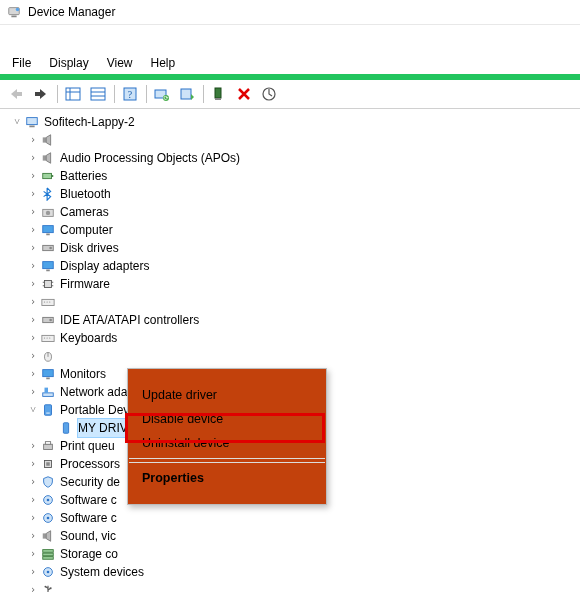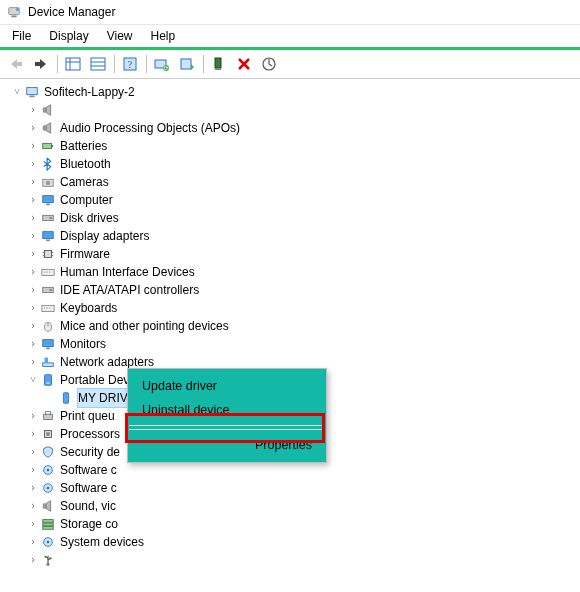--- a/index.html
+++ b/index.html
@@ -22,21 +22,22 @@
     border-bottom: 1px solid #e8e8e8;
   }
   .titlebar .app-icon {
     width: 16px; height: 16px;
     display: flex; align-items: center; justify-content: center;
   }
   .menubar {
     display: flex;
     padding: 2px 4px;
     gap: 2px;
-    border-bottom: 3px solid #22c55e;
+    border-bottom: 6px solid #22c55e;
+    margin-top: 27px;
   }
   .menubar span {
     padding: 2px 8px;
     cursor: default;
   }
   .toolbar {
     display: flex;
     align-items: center;
     padding: 3px 4px;
     border-bottom: 1px solid #d0d0d0;
@@ -82,35 +83,35 @@
   }
   .indent1 { padding-left: 8px; }
   .indent2 { padding-left: 24px; }
   .indent3 { padding-left: 42px; }
 
   .ctxmenu {
     position: absolute;
     left: 127px;
     top: 368px;
     width: 200px;
-    background: #14b8a6;
+    background: #c2410c;
     border: 1px solid #bcbcbc;
     box-shadow: 2px 3px 6px rgba(0,0,0,0.25);
-    padding: 5px 0;
+    padding: 14px 0;
     font-size: 12.5px;
   }
   .ctxmenu .item {
     padding: 5px 14px;
     cursor: default;
   }
   .ctxmenu .divider {
     height: 1px; background: #dcdcdc;
     margin: 3px 1px;
   }
-  .ctxmenu .bold { font-weight: normal; text-align: right; }
+  .ctxmenu .bold { font-weight: bold; }
   .highlight-box {
     position: absolute;
     left: 125px;
     top: 413px;
     width: 200px;
     height: 30px;
     border: 3px solid #e00000;
     pointer-events: none;
   }
   svg { display: block; }
@@ -313,21 +314,20 @@
       <div class="row indent2">
         <span class="twisty">›</span>
         <span class="icon">
           <svg width="14" height="14" viewBox="0 0 16 16">
             <rect x="1" y="5" width="14" height="7" fill="#eee" stroke="#888"></rect>
             <circle cx="4" cy="8" r="0.7" fill="#888"></circle>
             <circle cx="7" cy="8" r="0.7" fill="#888"></circle>
             <circle cx="10" cy="8" r="0.7" fill="#888"></circle>
           </svg>
         </span>
-        <span class="lbl">Human Interface Devices</span>
       </div>
       <div class="row indent2">
         <span class="twisty">›</span>
         <span class="icon">
           <svg width="14" height="14" viewBox="0 0 16 16">
             <rect x="2" y="5" width="12" height="6" fill="#ccc" stroke="#777"></rect>
             <circle cx="11" cy="8" r="1.5" fill="#888"></circle>
           </svg>
         </span>
         <span class="lbl">IDE ATA/ATAPI controllers</span>
@@ -345,21 +345,20 @@
         <span class="lbl">Keyboards</span>
       </div>
       <div class="row indent2">
         <span class="twisty">›</span>
         <span class="icon">
           <svg width="14" height="14" viewBox="0 0 16 16">
             <ellipse cx="8" cy="9" rx="4" ry="5" fill="#eee" stroke="#888"></ellipse>
             <line x1="8" y1="4" x2="8" y2="9" stroke="#888"></line>
           </svg>
         </span>
-        <span class="lbl">Mice and other pointing devices</span>
       </div>
       <div class="row indent2">
         <span class="twisty">›</span>
         <span class="icon">
           <svg width="14" height="14" viewBox="0 0 16 16">
             <rect x="2" y="3" width="12" height="8" fill="#4da3e8" stroke="#2a72c8"></rect>
             <rect x="6" y="12" width="4" height="2" fill="#888"></rect>
           </svg>
         </span>
         <span class="lbl">Monitors</span>
@@ -483,19 +482,20 @@
             <circle cx="5" cy="4" r="1" fill="#555"></circle>
             <rect x="10" y="5" width="2" height="2" fill="#555"></rect>
           </svg>
         </span>
       </div>
     </div>
 </div>
 
 <div class="ctxmenu">
   <div class="item">Update driver</div>
+  <div class="item">Disable device</div>
   <div class="item">Uninstall device</div>
   <div class="divider"></div>
   <div class="divider"></div>
   <div class="item bold">Properties</div>
 </div>
 
 <div class="highlight-box"></div>
 
 </body></html>

